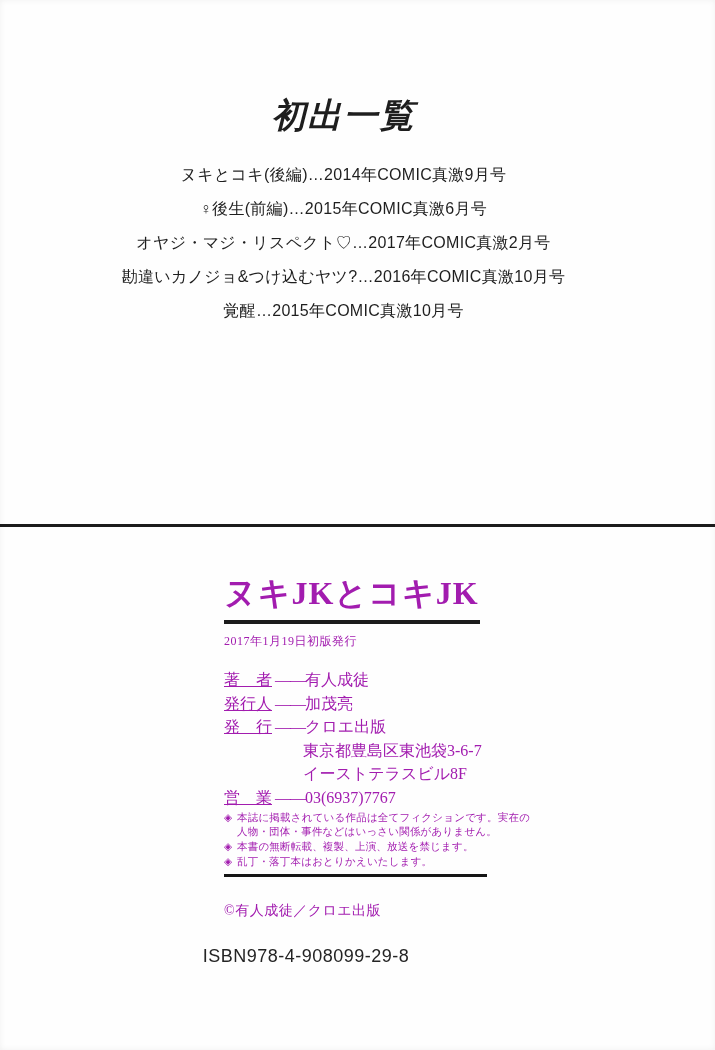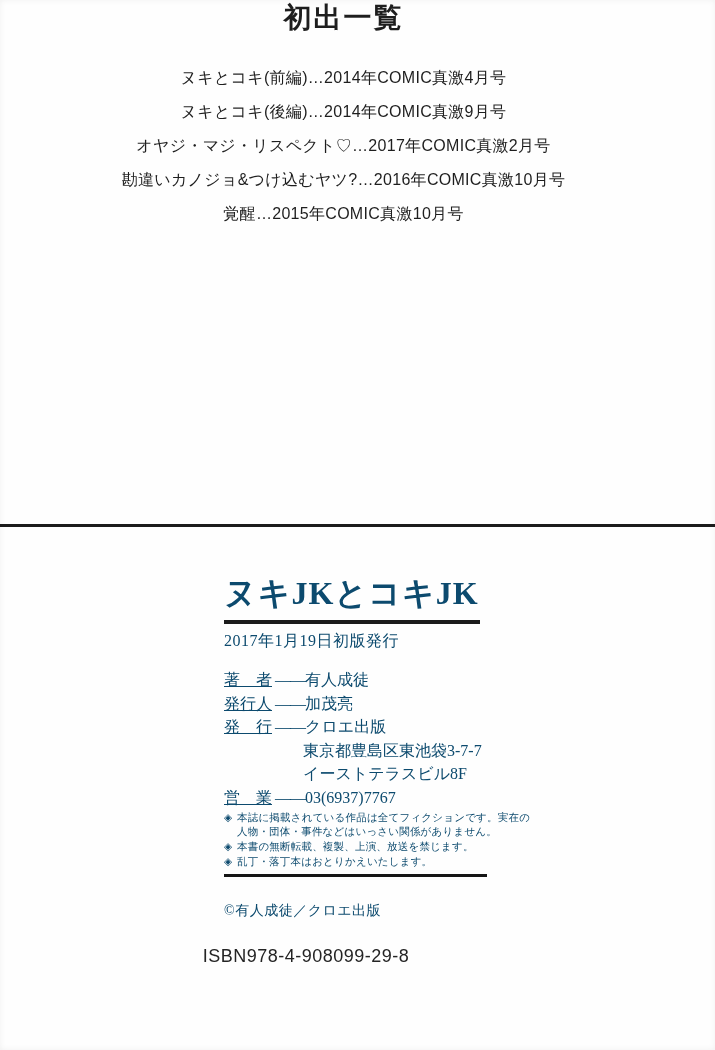--- a/index.html
+++ b/index.html
@@ -17,24 +17,26 @@
     box-shadow: inset 0 0 6px rgba(0,0,0,0.06);
   }
 
   
   .top-section {
     position:absolute; top:0; left:0; width:715px;
     text-align:center;
     padding-right:28px;
   }
   .fp-title {
-    font-size:28px;
+    margin-top:97px;
+    font-size:34px;
     line-height:36px;
     font-weight:bold;
     letter-spacing:2px;
+    font-style:italic;
   }
   .fp-entries { margin-top:25px; }
   .fp-entry {
     font-size:16px;
     line-height:34px;
     font-weight:500;
     letter-spacing:0.3px;
     white-space:nowrap;
   }
 
@@ -43,37 +45,37 @@
     position:absolute; top:524px; left:0;
     width:715px; height:3px;
     background:#1c1c1c;
   }
 
   
   .colophon {
     position:absolute; left:224px; top:572px;
     width:310px;
     font-family:"Liberation Serif", serif;
-    color:#0c4a6e;
+    color:#a21caf;
   }
   .book-title {
     font-size:32px;
     line-height:42px;
     font-weight:bold;
     letter-spacing:1px;
     white-space:nowrap;
   }
   .title-rule {
     width:256px; height:4px;
     background:#1b1b1b;
     margin-top:6px;
   }
   .edition-date {
     margin-top:7px;
-    font-size:16px;
+    font-size:12px;
     line-height:20px;
     letter-spacing:0.5px;
   }
   .credit-rows { margin-top:17px; font-size:16px; }
   .credit-row { line-height:23.6px; white-space:nowrap; }
   .credit-label { display:inline-block; width:51px;text-decoration:underline; }
   .credit-dash { letter-spacing:-1px; }
   .address-row { padding-left:79px; }
   .notes { margin-top:1px; font-size:10.5px; line-height:14.8px; width:290px; }
   .note { display:flex; }
@@ -104,22 +106,22 @@
   }
 </style>
 </head>
 <body>
 
 <div class="page">
 
   <div class="top-section">
     <div class="fp-title">初出一覧</div>
     <div class="fp-entries">
-      <div class="fp-entry">ヌキとコキ(前編)…2014年COMIC真激4月号</div>
       <div class="fp-entry">ヌキとコキ(後編)…2014年COMIC真激9月号</div>
+      <div class="fp-entry">♀後生(前編)…2015年COMIC真激6月号</div>
       <div class="fp-entry">オヤジ・マジ・リスペクト♡…2017年COMIC真激2月号</div>
       <div class="fp-entry">勘違いカノジョ&amp;つけ込むヤツ?…2016年COMIC真激10月号</div>
       <div class="fp-entry">覚醒…2015年COMIC真激10月号</div>
     </div>
   </div>
 
   <div class="section-divider"></div>
 
   <div class="colophon">
     <div class="book-title">ヌキJKとコキJK</div>
@@ -129,21 +131,21 @@
     <div class="credit-rows">
       <div class="credit-row">
         <span class="credit-label">著　者</span><span class="credit-dash">——</span><span class="credit-value">有人成徒</span>
       </div>
       <div class="credit-row">
         <span class="credit-label">発行人</span><span class="credit-dash">——</span><span class="credit-value">加茂亮</span>
       </div>
       <div class="credit-row">
         <span class="credit-label">発　行</span><span class="credit-dash">——</span><span class="credit-value">クロエ出版</span>
       </div>
-      <div class="credit-row address-row">東京都豊島区東池袋3-7-7</div>
+      <div class="credit-row address-row">東京都豊島区東池袋3-6-7</div>
       <div class="credit-row address-row">イーストテラスビル8F</div>
       <div class="credit-row">
         <span class="credit-label">営　業</span><span class="credit-dash">——</span><span class="credit-value">03(6937)7767</span>
       </div>
     </div>
 
     <div class="notes">
       <div class="note">
         <span class="note-bullet">◈</span>
         <span class="note-text">

